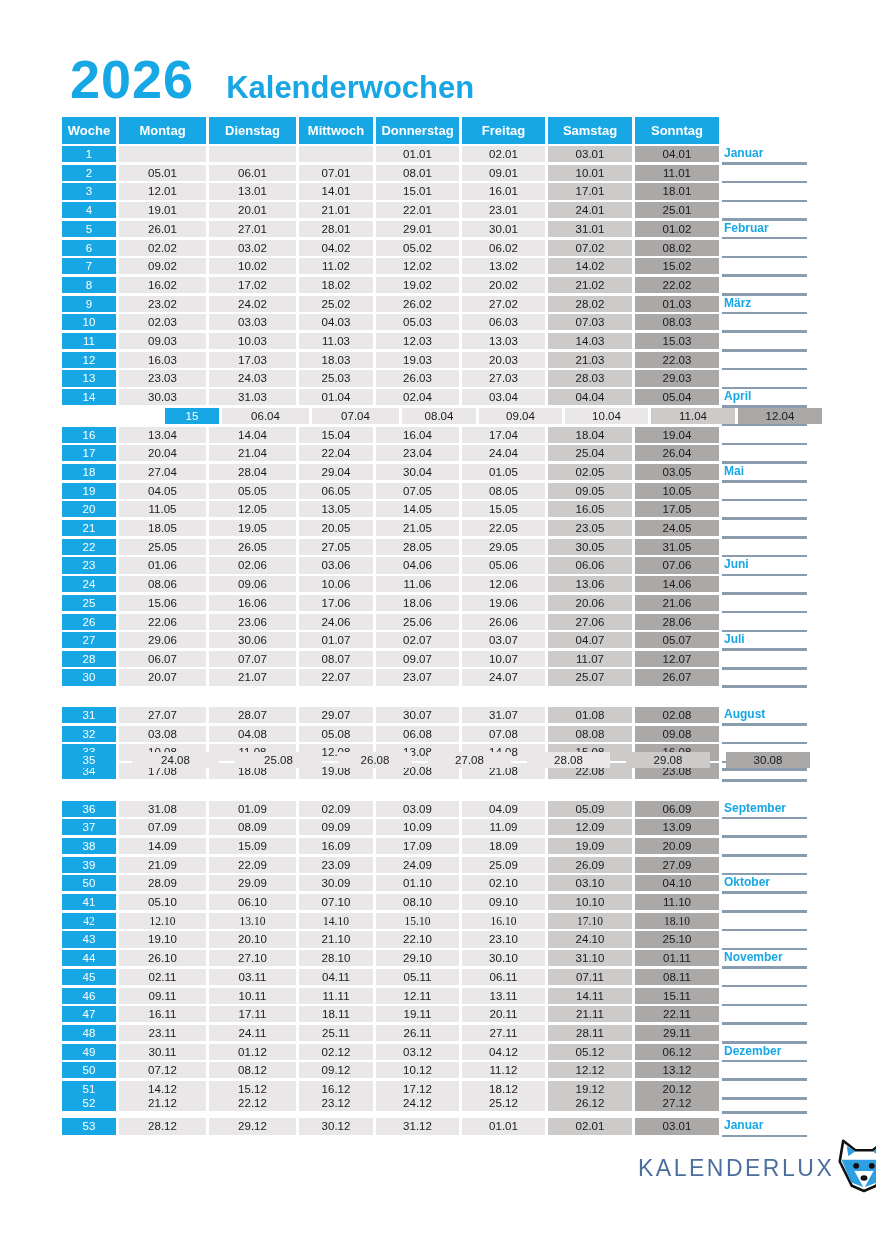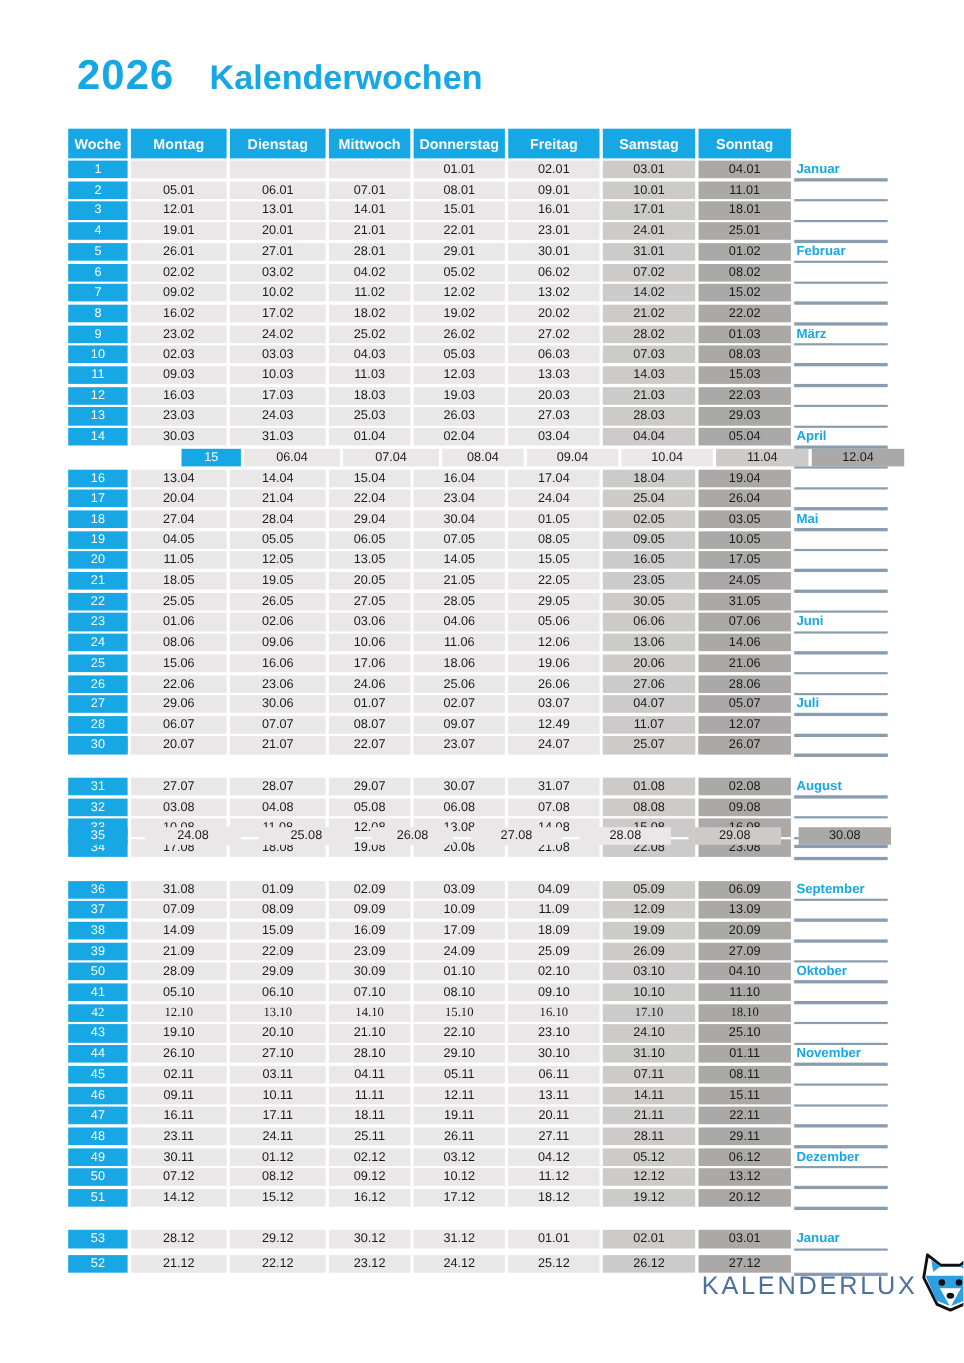--- a/index.html
+++ b/index.html
@@ -14,21 +14,21 @@
   html,body{background:#fff;}
   .page{
     position:relative;
     width:876px;height:1239px;
     background:#ffffff;
     font-family:"Liberation Sans",sans-serif;
     overflow:hidden;
   }
   .title{position:absolute;left:70px;top:48px;white-space:nowrap;}
   .year{
-    font-size:38px;font-weight:bold;color:var(--accent);
+    font-size:54px;font-weight:bold;color:var(--accent);
     letter-spacing:1px;vertical-align:baseline;
   }
   .sub{
     font-size:31px;font-weight:bold;color:var(--accent);
     margin-left:32px;vertical-align:baseline;
   }
   .table{position:absolute;left:62px;top:117px;width:760px;}
   .thead{display:flex;gap:3px;height:27px;}
   .thead .hc{
     background:var(--accent);color:#ffffff;
@@ -417,21 +417,21 @@
           <div class="cell sun">05.07</div>
           <div class="month">Juli</div>
           <div class="mline"></div>
         </div>
         <div class="row" style="top: 504.9px;">
           <div class="cell wk">28</div>
           <div class="cell wd">06.07</div>
           <div class="cell wd">07.07</div>
           <div class="cell wd">08.07</div>
           <div class="cell wd">09.07</div>
-          <div class="cell wd">12.49</div>
+          <div class="cell wd">10.07</div>
           <div class="cell sat">11.07</div>
           <div class="cell sun">12.07</div>
           <div class="month"></div>
           <div class="mline"></div>
         </div>
         <div class="row" style="top: 523.6px;">
           <div class="cell wk">29</div>
           <div class="cell wd">13.07</div>
           <div class="cell wd">14.07</div>
           <div class="cell wd">15.07</div>
@@ -699,21 +699,21 @@
           <div class="cell wd">14.12</div>
           <div class="cell wd">15.12</div>
           <div class="cell wd">16.12</div>
           <div class="cell wd">17.12</div>
           <div class="cell wd">18.12</div>
           <div class="cell sat">19.12</div>
           <div class="cell sun">20.12</div>
           <div class="month"></div>
           <div class="mline"></div>
         </div>
-        <div class="row" style="top: 995px;">
+        <div class="row" style="top: 949px;">
           <div class="cell wk">52</div>
           <div class="cell wd">21.12</div>
           <div class="cell wd">22.12</div>
           <div class="cell wd">23.12</div>
           <div class="cell wd">24.12</div>
           <div class="cell wd">25.12</div>
           <div class="cell sat">26.12</div>
           <div class="cell sun">27.12</div>
           <div class="month"></div>
           <div class="mline"></div>

